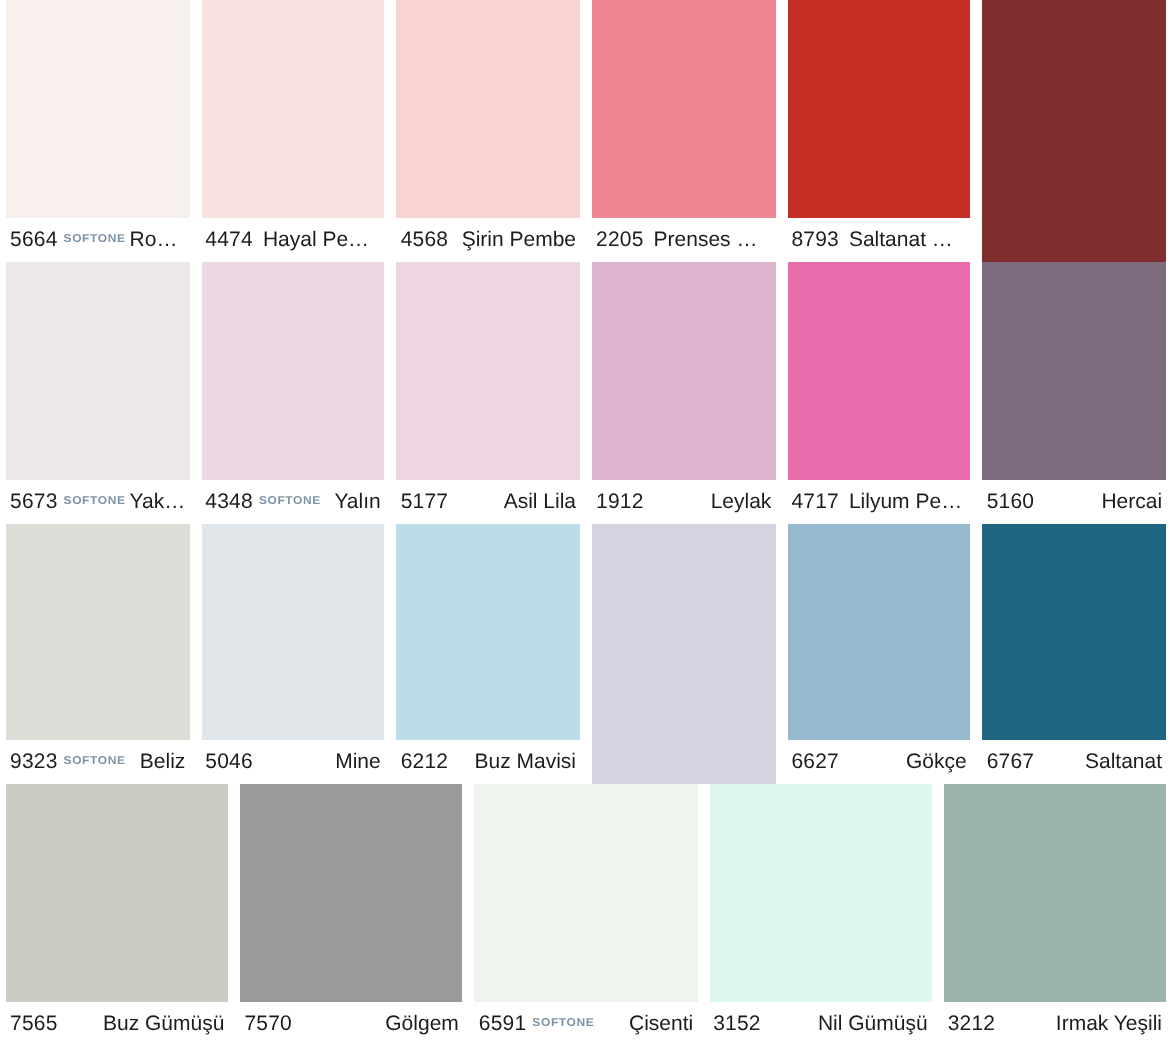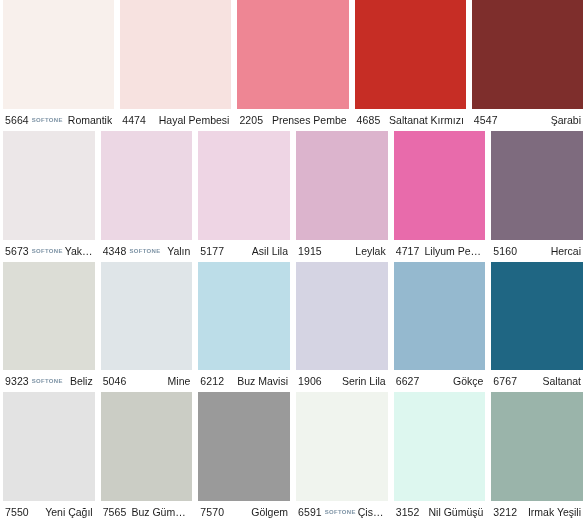--- a/index.html
+++ b/index.html
@@ -86,45 +86,48 @@
       <div class="swatch-cell">
         <div class="swatch-chip" style="background: rgb(247, 226, 224);"></div>
         <div class="swatch-label">
           <span class="code">4474</span>
           <span class="brand-badge hidden"></span>
           <span class="spacer"></span>
           <span class="name">Hayal Pembesi</span>
         </div>
       </div>
       <div class="swatch-cell">
+        <div class="swatch-chip" style="background: rgb(249, 210, 212);"></div>
+        <div class="swatch-label">
+          <span class="code">4568</span>
+          <span class="brand-badge hidden"></span>
+          <span class="spacer"></span>
+          <span class="name">Şirin Pembe</span>
+        </div>
+      </div>
+      <div class="swatch-cell">
         <div class="swatch-chip" style="background: rgb(238, 134, 148);"></div>
         <div class="swatch-label">
           <span class="code">2205</span>
           <span class="brand-badge hidden"></span>
           <span class="spacer"></span>
           <span class="name">Prenses Pembe</span>
         </div>
       </div>
       <div class="swatch-cell">
         <div class="swatch-chip" style="background: rgb(198, 45, 37);"></div>
         <div class="swatch-label">
-          <span class="code">4685</span>
+          <span class="code">8793</span>
           <span class="brand-badge hidden"></span>
           <span class="spacer"></span>
           <span class="name">Saltanat Kırmızı</span>
         </div>
       </div>
       <div class="swatch-cell">
         <div class="swatch-chip" style="background: rgb(126, 46, 44);"></div>
-        <div class="swatch-label">
-          <span class="code">4547</span>
-          <span class="brand-badge hidden"></span>
-          <span class="spacer"></span>
-          <span class="name">Şarabi</span>
-        </div>
       </div>
     </div>
     <div class="swatch-row">
       <div class="swatch-cell">
         <div class="swatch-chip" style="background: rgb(236, 231, 232);"></div>
         <div class="swatch-label">
           <span class="code">5673</span>
           <span class="brand-badge">SOFTONE</span>
           <span class="spacer"></span>
           <span class="name">Yakamoz</span>
@@ -144,21 +147,21 @@
         <div class="swatch-label">
           <span class="code">5177</span>
           <span class="brand-badge hidden"></span>
           <span class="spacer"></span>
           <span class="name">Asil Lila</span>
         </div>
       </div>
       <div class="swatch-cell">
         <div class="swatch-chip" style="background: rgb(220, 180, 205);"></div>
         <div class="swatch-label">
-          <span class="code">1915</span>
+          <span class="code">1912</span>
           <span class="brand-badge hidden"></span>
           <span class="spacer"></span>
           <span class="name">Leylak</span>
         </div>
       </div>
       <div class="swatch-cell">
         <div class="swatch-chip" style="background: rgb(232, 107, 171);"></div>
         <div class="swatch-label">
           <span class="code">4717</span>
           <span class="brand-badge hidden"></span>
@@ -199,26 +202,20 @@
         <div class="swatch-chip" style="background: rgb(188, 221, 232);"></div>
         <div class="swatch-label">
           <span class="code">6212</span>
           <span class="brand-badge hidden"></span>
           <span class="spacer"></span>
           <span class="name">Buz Mavisi</span>
         </div>
       </div>
       <div class="swatch-cell">
         <div class="swatch-chip" style="background: rgb(213, 212, 227);"></div>
-        <div class="swatch-label">
-          <span class="code">1906</span>
-          <span class="brand-badge hidden"></span>
-          <span class="spacer"></span>
-          <span class="name">Serin Lila</span>
-        </div>
       </div>
       <div class="swatch-cell">
         <div class="swatch-chip" style="background: rgb(149, 185, 207);"></div>
         <div class="swatch-label">
           <span class="code">6627</span>
           <span class="brand-badge hidden"></span>
           <span class="spacer"></span>
           <span class="name">Gökçe</span>
         </div>
       </div>
@@ -226,29 +223,20 @@
         <div class="swatch-chip" style="background: rgb(31, 102, 131);"></div>
         <div class="swatch-label">
           <span class="code">6767</span>
           <span class="brand-badge hidden"></span>
           <span class="spacer"></span>
           <span class="name">Saltanat</span>
         </div>
       </div>
     </div>
     <div class="swatch-row">
-      <div class="swatch-cell">
-        <div class="swatch-chip" style="background: rgb(227, 227, 227);"></div>
-        <div class="swatch-label">
-          <span class="code">7550</span>
-          <span class="brand-badge hidden"></span>
-          <span class="spacer"></span>
-          <span class="name">Yeni Çağıl</span>
-        </div>
-      </div>
       <div class="swatch-cell">
         <div class="swatch-chip" style="background: rgb(203, 205, 197);"></div>
         <div class="swatch-label">
           <span class="code">7565</span>
           <span class="brand-badge hidden"></span>
           <span class="spacer"></span>
           <span class="name">Buz Gümüşü</span>
         </div>
       </div>
       <div class="swatch-cell">

